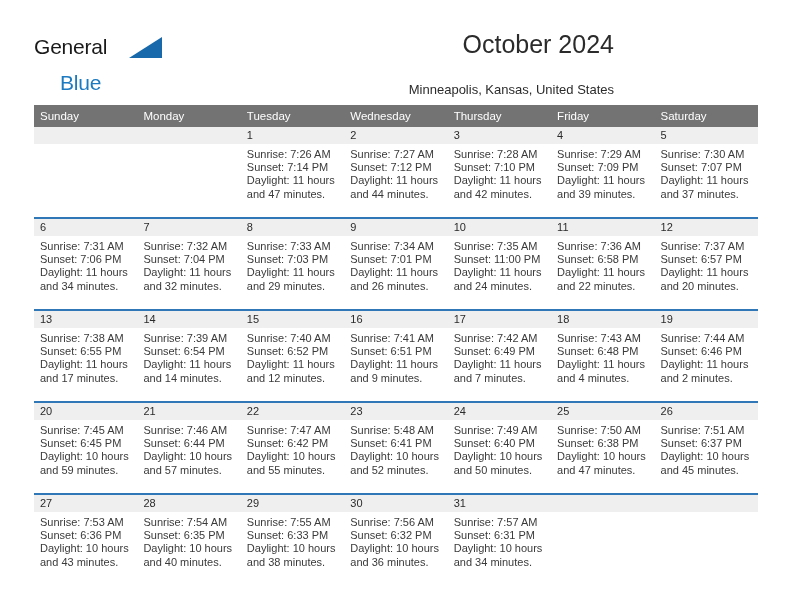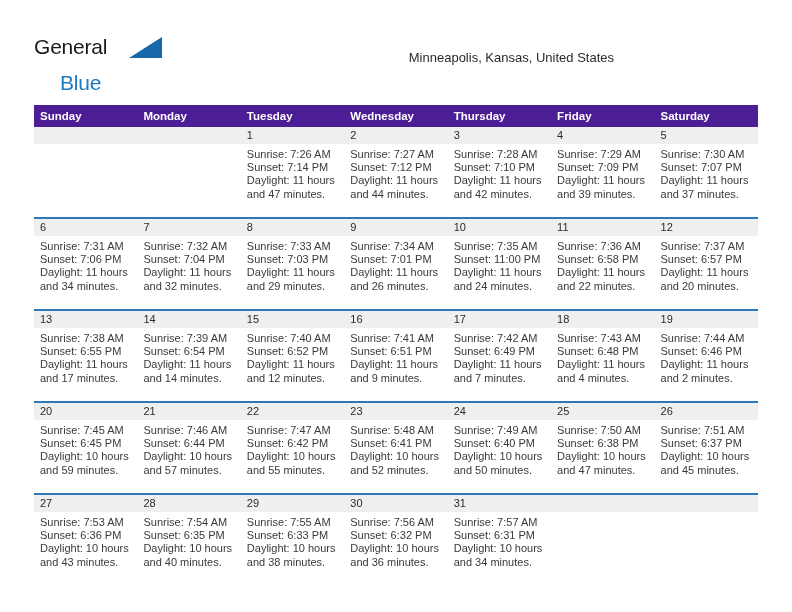--- a/index.html
+++ b/index.html
@@ -92,24 +92,24 @@
   
   .calendar {
     position: absolute;
     left: 34px;
     top: 105px;
     width: 724px;
     border-collapse: collapse;
     table-layout: fixed;
   }
   .calendar th {
-    background: #4c1d95;
+    background: #737373;
     color: #ffffff;
     font-size: 11.5px;
-    font-weight: bold;
+    font-weight: normal;
     text-align: left;
     padding: 5px 0 5px 6px;
     height: 20px;
     box-sizing: border-box;
   }
   .calendar td {
     vertical-align: top;
     padding: 0;
     border-top: 2px solid #3077b8;
     background: #ffffff;
@@ -159,20 +159,21 @@
 
   <div class="header">
 
     <div class="logo">
       <span class="logo-general">General</span>
       <span class="logo-triangle"></span>
       <span class="logo-blue">Blue</span>
     </div>
 
     <div class="title-block">
+      <div class="month-title">October 2024</div>
       <div class="location-subtitle">Minneapolis, Kansas, United States</div>
     </div>
 
   </div>
 
   <table class="calendar">
     <thead>
       <tr>
         <th>Sunday</th>
         <th>Monday</th>

